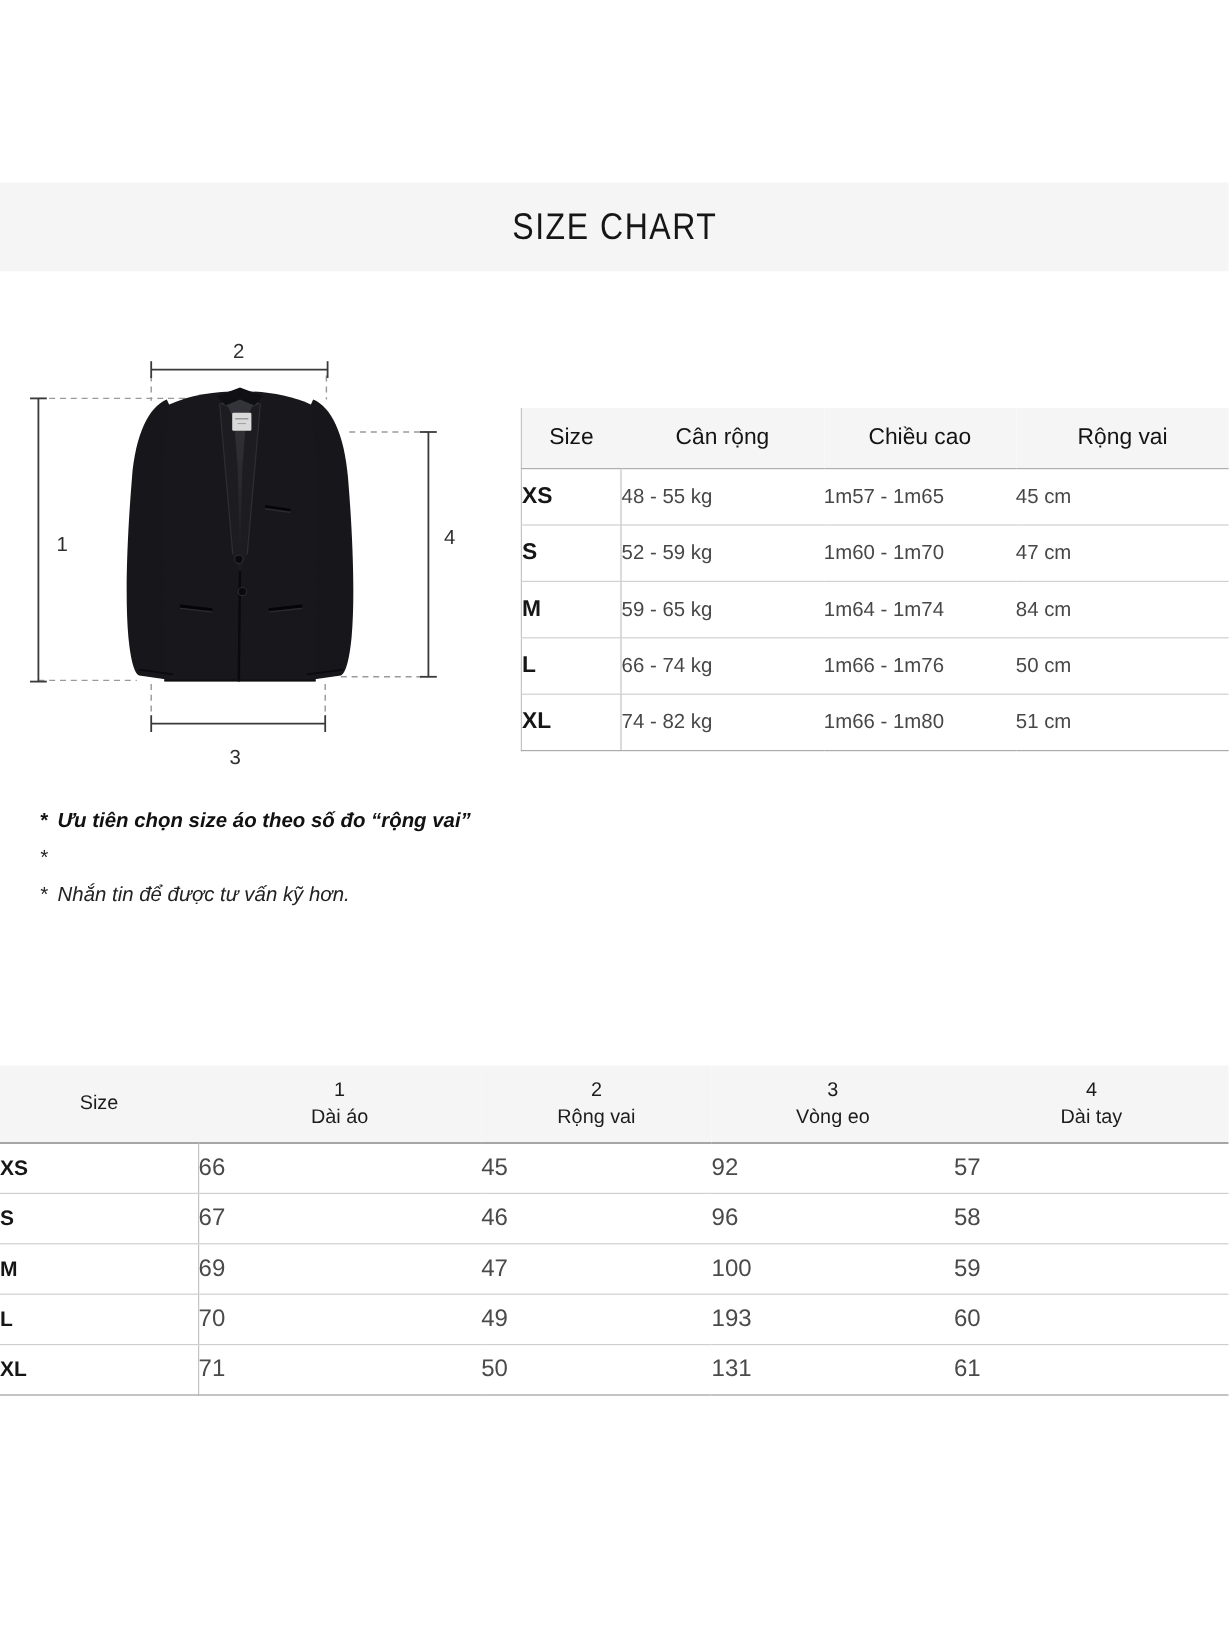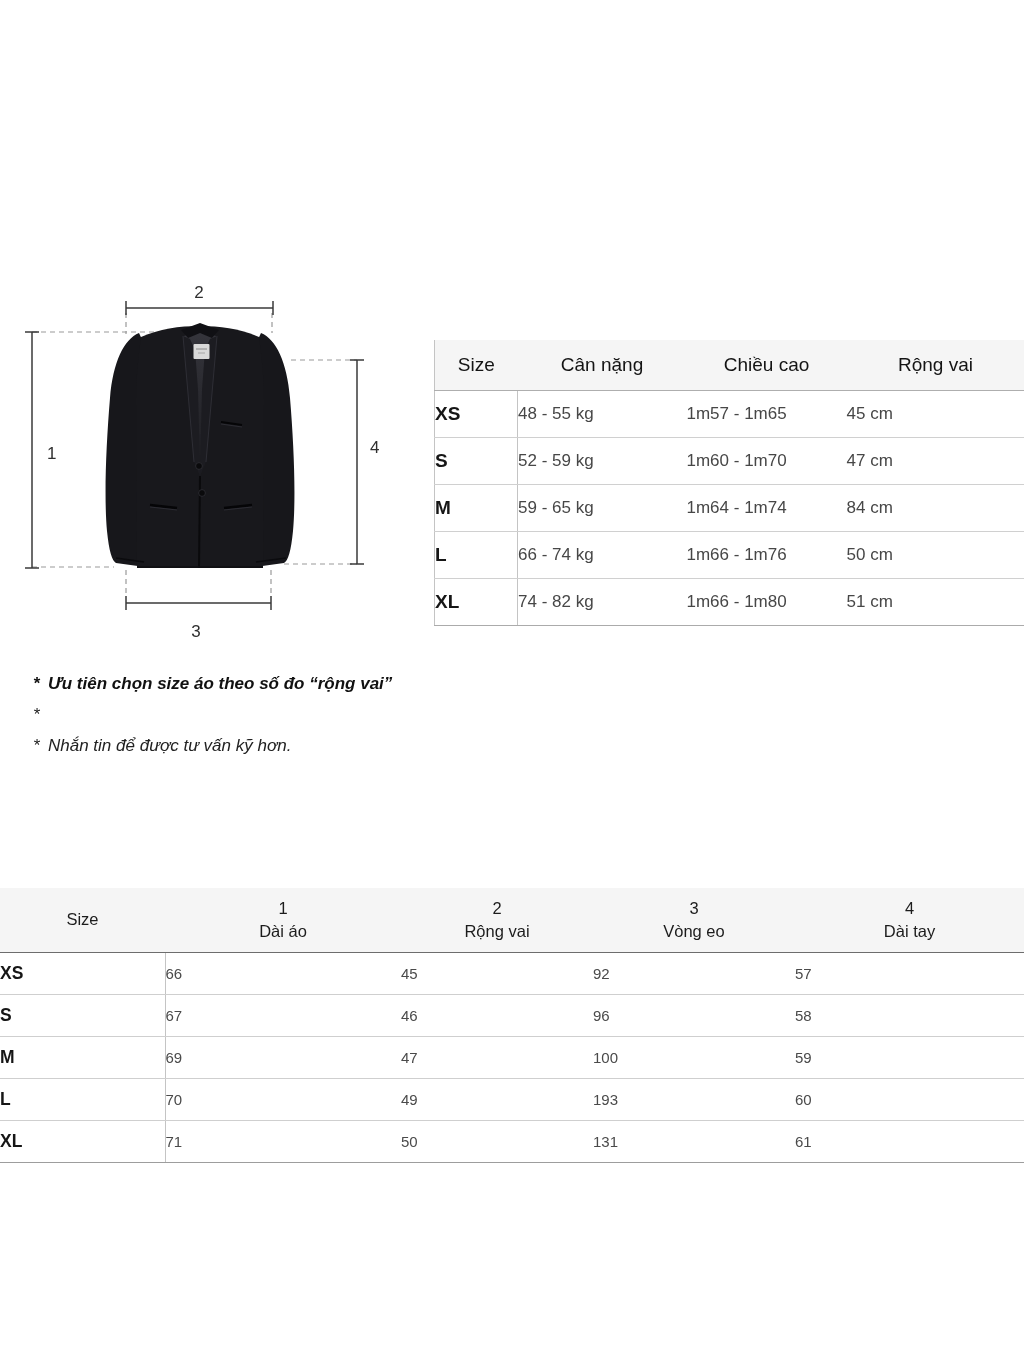--- a/index.html
+++ b/index.html
@@ -28,41 +28,44 @@
   .t-top tbody tr:last-child td{border-bottom:1.5px solid #ababab;}
   .t-top th:first-child,.t-top td:first-child{border-left:1px solid #c4c4c4;}
   .t-top tbody td:first-child{border-right:1px solid #c4c4c4;font-size:19px;font-weight:700;color:#161616;}
 
   .t-bot{position:absolute;left:0;top:888px;width:1024px;}
   .t-bot thead th{height:64px;background:#f5f5f5;border-bottom:1.5px solid #6d6d6d;
     font-size:16.5px;color:#1c1c1c;font-weight:400;}
   .t-bot thead .hdr-num{display:block;line-height:23px;}
   .t-bot thead .hdr-label{display:block;line-height:23px;}
   .t-bot tbody tr{height:42px;}
-  .t-bot tbody td{border-bottom:1px solid #cfcfcf;font-size:15px;color:#4a4a4a;background:#ffffff;}
+  .t-bot tbody td{border-bottom:1px solid #cfcfcf;font-size:20px;color:#4a4a4a;background:#ffffff;}
   .t-bot tbody tr:last-child td{border-bottom:1.5px solid #9d9d9d;}
   .t-bot tbody td:first-child{border-right:1px solid #c4c4c4;font-size:17.5px;font-weight:700;color:#161616;}
 
   
   .notes{position:absolute;left:33px;top:673px;}
   .note{display:flex;align-items:baseline;font-style:italic;font-size:17px;color:#222222;
     margin-bottom:10px;line-height:21px;}
   .note .marker{width:15px;flex:0 0 15px;font-style:italic;}
   .note.bold{font-weight:700;color:#111111;}
 
   
   .measure-line{stroke:#3a3a3a;stroke-width:1.5;fill:none;}
   .dash-line{stroke:#9a9a9a;stroke-width:1.2;fill:none;stroke-dasharray:5 4;}
   .measure-label{font-size:17px;fill:#2f2f2f;font-family:"Liberation Sans","DejaVu Sans",sans-serif;}
 </style>
 </head>
 <body>
 
 <div class="page">
 
+  <div class="heading-band">
+    <h1>SIZE CHART</h1>
+  </div>
 
   <div class="figure-wrap">
     <svg width="430" height="390" viewBox="0 0 430 390">
       <defs>
         <linearGradient id="liningGrad" x1="0" y1="0" x2="0" y2="1">
           <stop offset="0" stop-color="#35353c"></stop>
           <stop offset="1" stop-color="#1b1b1f"></stop>
         </linearGradient>
       </defs>
 
@@ -137,21 +140,21 @@
   <table class="t-top">
     <colgroup>
         <col style="width:83px">
         <col style="width:169px">
         <col style="width:160px">
         <col style="width:178px">
       </colgroup>
     <thead>
       <tr>
         <th>Size</th>
-        <th>Cân nặng</th>
+        <th>Cân rộng</th>
         <th>Chiều cao</th>
         <th>Rộng vai</th>
       </tr>
     </thead>
     <tbody>
       <tr>
         <td>XS</td>
         <td>48 - 55 kg</td>
         <td>1m57 - 1m65</td>
         <td>45 cm</td>

